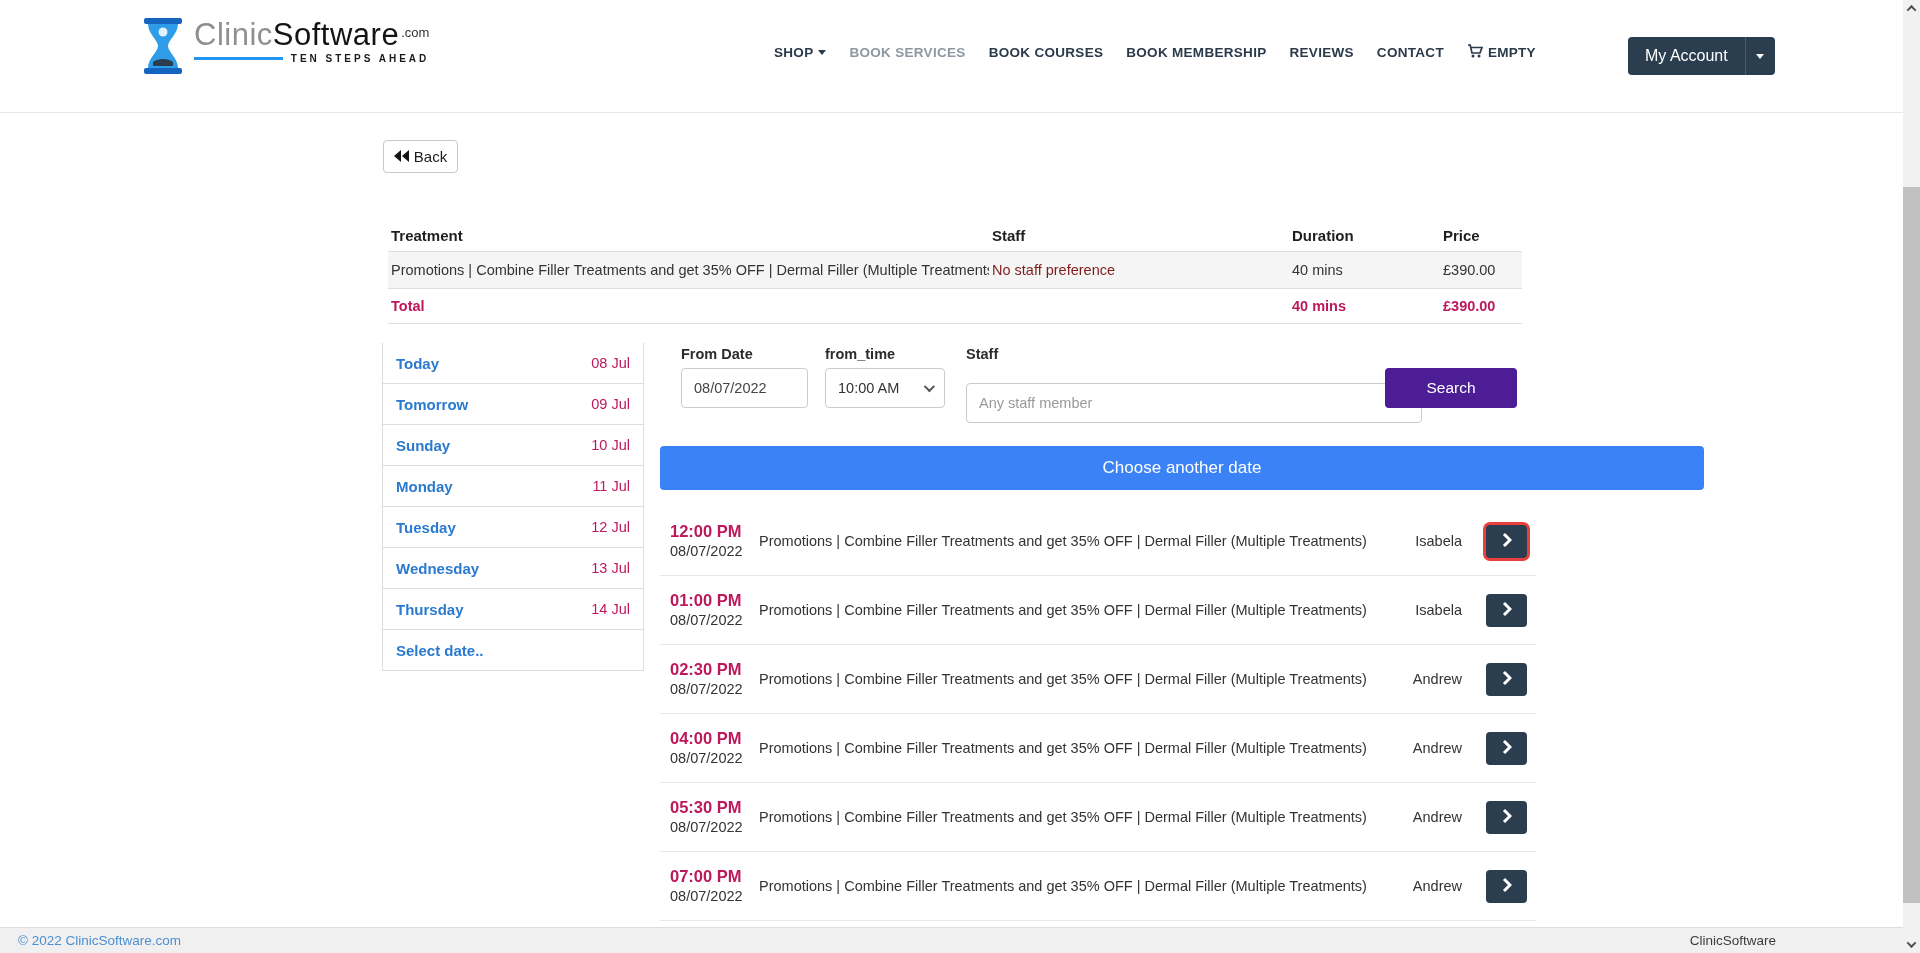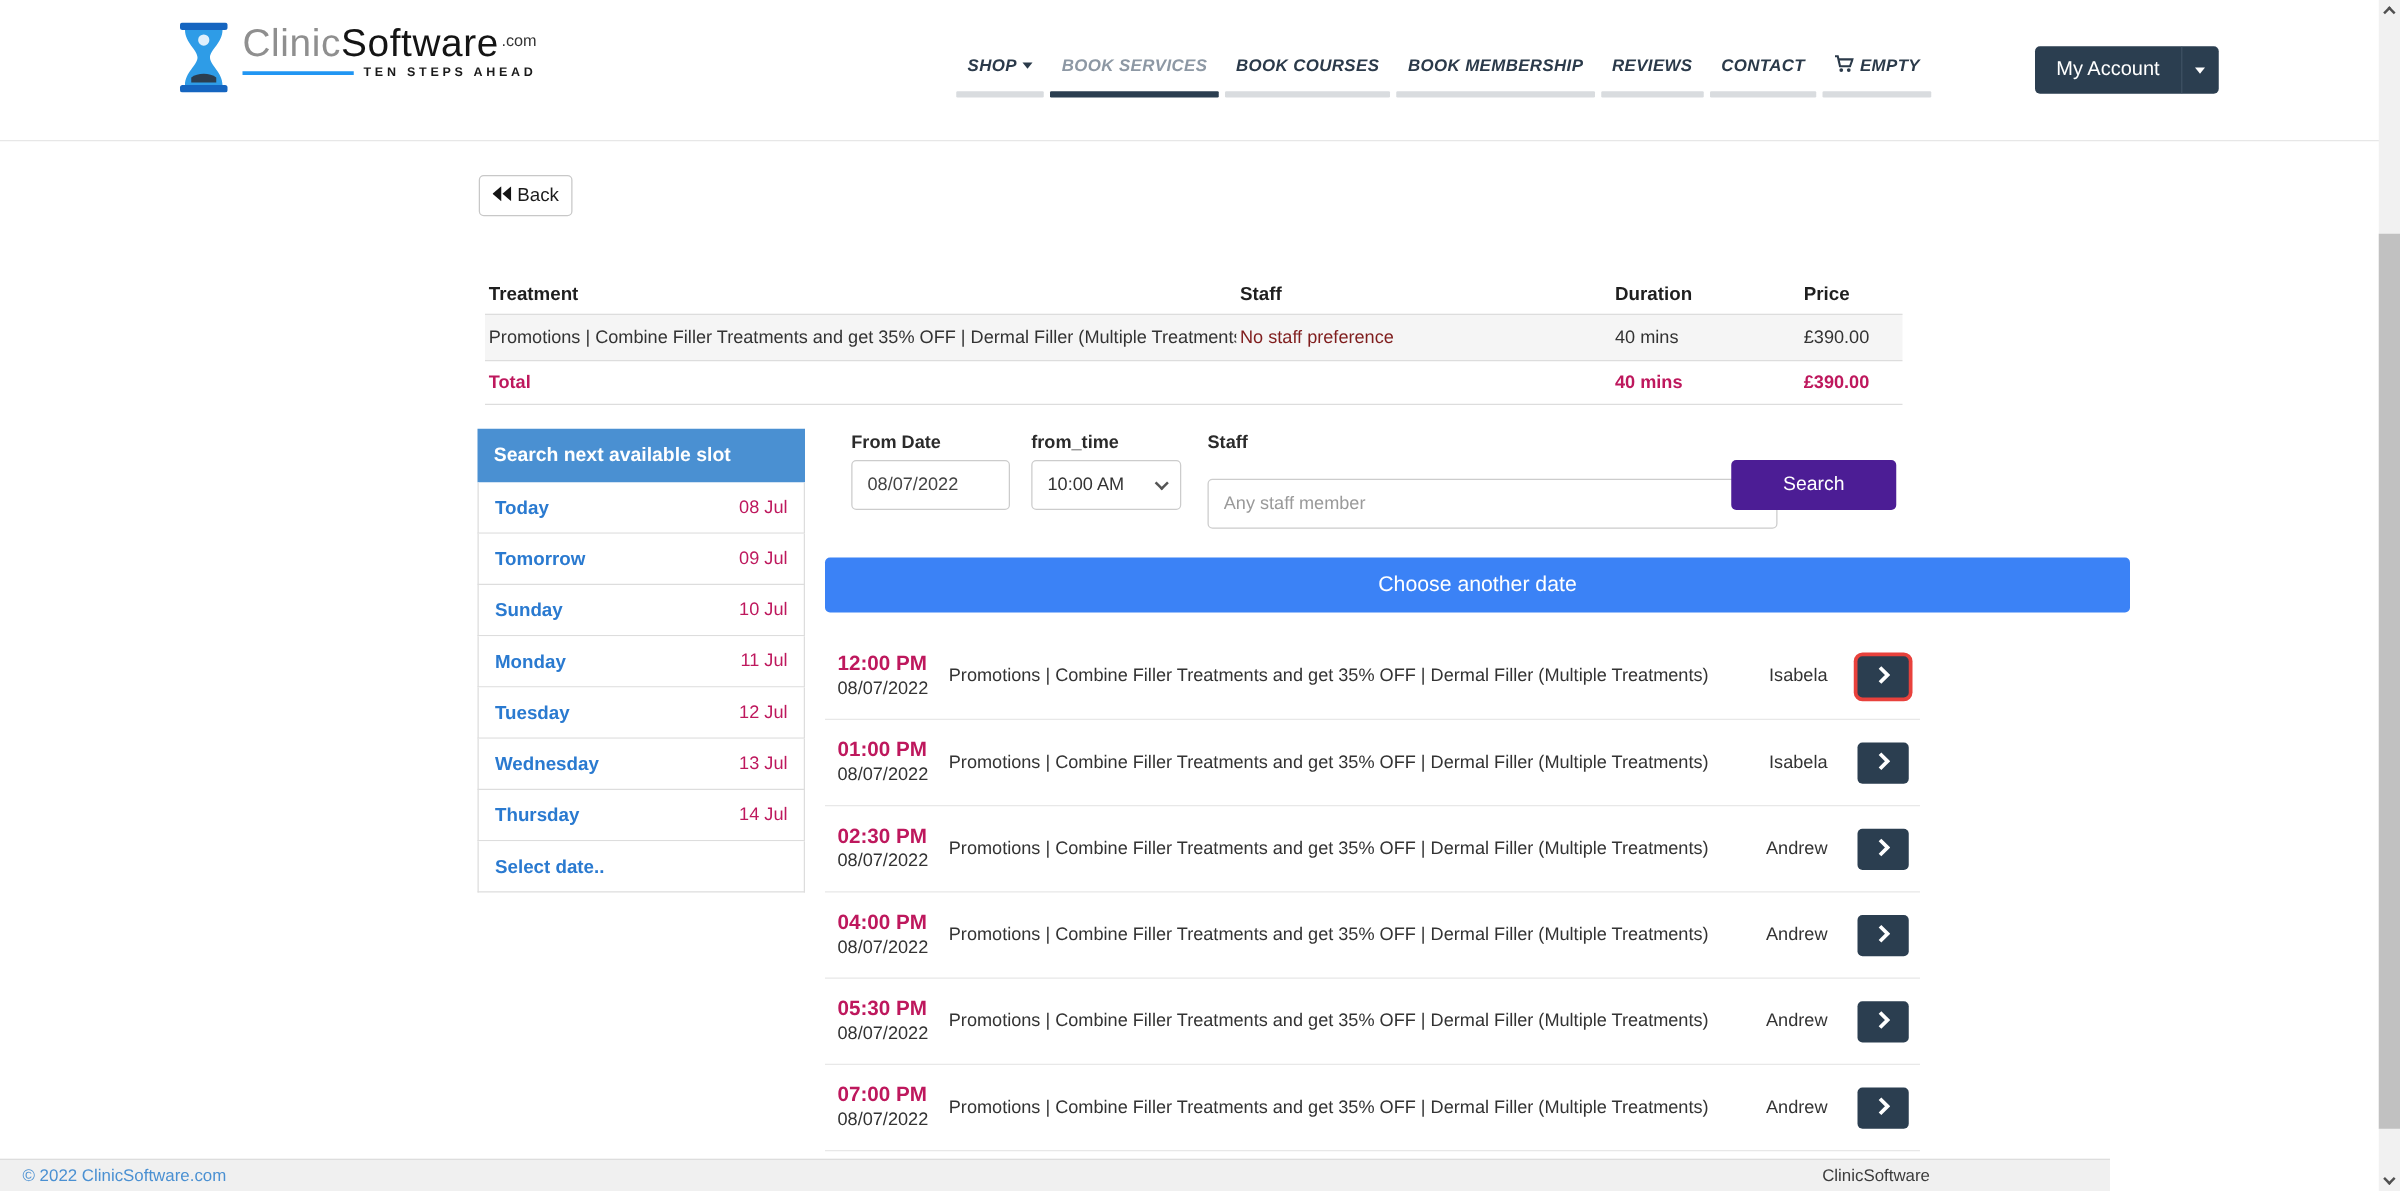--- a/index.html
+++ b/index.html
@@ -13,21 +13,21 @@
   .logo-textblock { display:flex; flex-direction:column; }
   .brand-line { display:flex; align-items:flex-start; line-height:34px; }
   .brand-gray { font-size:31px; color:#8f8f8f; letter-spacing:.5px; }
   .brand-dark { font-size:31px; color:#141414; letter-spacing:.5px; }
   .brand-tld  { font-size:13px; color:#333; margin-left:2px; transform:translateY(-2px); }
   .tagline-row { display:flex; align-items:center; margin-top:1px; }
   .tagline-rule { flex:1; height:3px; background:#2196f3; margin-right:8px; }
   .tagline { font-size:10px; font-weight:bold; letter-spacing:3px; color:#1a1a1a; white-space:nowrap; }
 
   .nav { position:absolute; left:763px; top:44px; width:784px; display:flex; justify-content:space-between; }
-  .nav-item { display:flex; flex-direction:column; align-items:stretch; cursor:pointer; padding:0 2px;font-style:italic; }
+  .nav-item { display:flex; flex-direction:row; align-items:stretch; cursor:pointer; padding:0 2px; }
   .nav-label { display:flex; align-items:center; justify-content:center; gap:5px; height:17px;
                font-size:13.5px; font-weight:bold; letter-spacing:.3px; color:#2b3a4a; padding:0 9px; white-space:nowrap; }
   .nav-bar { height:5px; background:#d9dcdf; margin-top:12px; border-radius:1px; }
   .nav-item.active .nav-label { color:#8d98a4; }
   .nav-item.active .nav-bar { background:#2b3e50; }
   .caret-down { width:0; height:0; border-left:4px solid transparent; border-right:4px solid transparent; border-top:5px solid #2b3a4a; }
 
   .account-btn { position:absolute; left:1628px; top:37px; height:38px; display:flex; align-items:stretch;
                  background:#2b3e50; border-radius:4px; color:#fff; cursor:pointer; }
   .account-main { display:flex; align-items:center; padding:0 17px; font-size:16px; }
@@ -82,21 +82,21 @@
   .slot-when { width:99px; padding-left:10px; }
   .slot-time { font-size:16.5px; font-weight:bold; color:#be185d; line-height:21px; }
   .slot-date { font-size:14.5px; color:#333; line-height:19px; }
   .slot-treatment { flex:1; font-size:14.5px; color:#333; padding-right:14px; }
   .slot-staff { font-size:14.5px; color:#333; margin-right:24px; white-space:nowrap; }
   .slot-go { width:41px; height:33px; margin-right:9px; background:#2b3e50; border:none; border-radius:4px;
              display:flex; align-items:center; justify-content:center; cursor:pointer; flex:0 0 auto; }
   .slot-go.focused { box-shadow:0 0 0 3px #e8413c; }
 
   
-  .footer { position:absolute; left:0; top:927px; width:1688px; height:26px; background:#f0f0f0; border-top:1px solid #ddd;
+  .footer { position:absolute; left:0; top:927px; width:1920px; height:26px; background:#f0f0f0; border-top:1px solid #ddd;
             display:flex; align-items:center; }
   .footer-copy { margin-left:18px; font-size:13.5px; color:#4a90d2; cursor:pointer; }
   .footer-brand { position:absolute; right:144px; font-size:13.5px; color:#3c3c3c; }
 
   
   .scrollbar { position:absolute; right:0; top:0; width:17px; height:953px; background:#f1f1f1; z-index:20; }
   .sb-btn { position:absolute; left:0; width:17px; height:17px; display:flex; align-items:center; justify-content:center; cursor:pointer; }
   .sb-up { top:0; } .sb-down { bottom:0; }
   .sb-thumb { position:absolute; left:0; top:187px; width:17px; height:716px; background:#c1c1c1; cursor:pointer; }
   .sb-chev { width:7px; height:7px; border-right:2px solid #505050; border-bottom:2px solid #505050; }
@@ -209,21 +209,20 @@
     </div>
     <div class="ot-row ot-total">
       <div class="ot-cell">Total</div>
       <div class="ot-cell"></div>
       <div class="ot-cell">40 mins</div>
       <div class="ot-cell">£390.00</div>
     </div>
   </div>
 
   <div class="slot-panel">
-    <div class="slot-panel-title">Search next available slot</div>
 
     <div class="sp-row">
       <span class="sp-label">Today</span>
       <span class="sp-date">08 Jul</span>
     </div>
     <div class="sp-row">
       <span class="sp-label">Tomorrow</span>
       <span class="sp-date">09 Jul</span>
     </div>
     <div class="sp-row">

